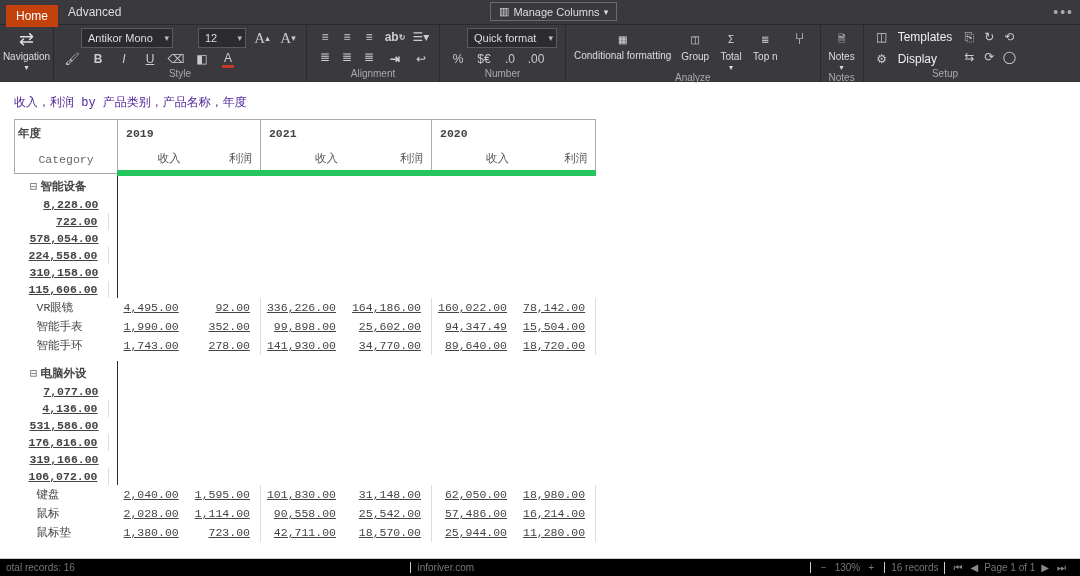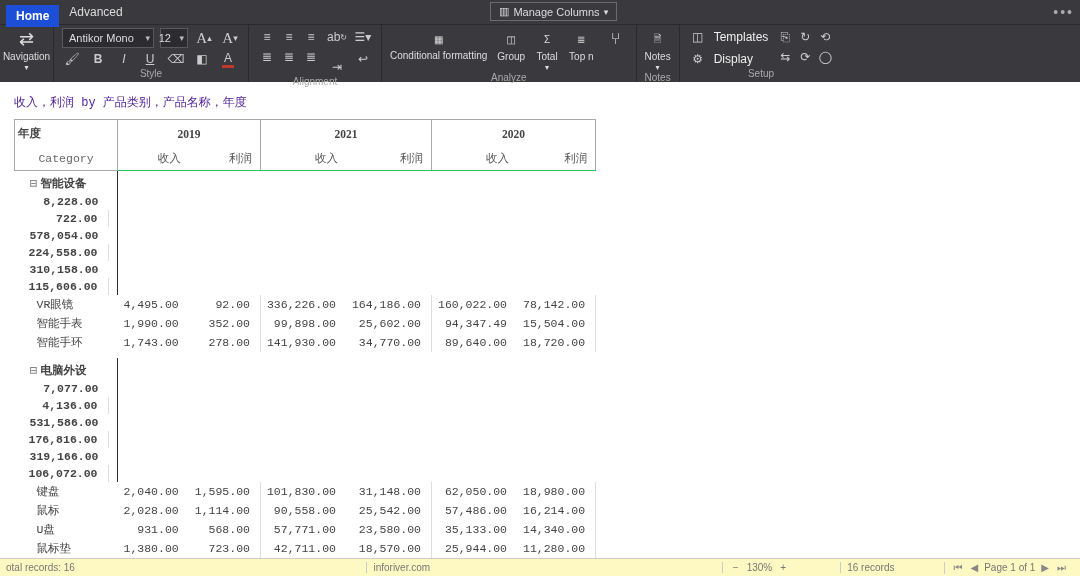--- a/index.html
+++ b/index.html
@@ -1,55 +1,55 @@
 <!DOCTYPE html>
 <html><head>
 <meta charset="utf-8">
 <style>
   * { box-sizing: border-box; margin: 0; padding: 0; }
   body { font-family: "Segoe UI", Arial, sans-serif; font-size: 12px; background: #fff; color: #222; width: 1080px; height: 576px; overflow: hidden; position: relative; }
   .ribbon { background: #3a3a3e; color: #eee; }
   .tabs { display: flex; align-items: center; height: 24px; padding: 0 6px; position: relative; }
   .tab { padding: 4px 10px; font-size: 12px; color: #ddd; cursor: pointer; }
-  .tab.active { background: #1d4ed8; color: #fff; font-weight: 700; margin-top: 8px; }
+  .tab.active { background: #c2410c; color: #fff; font-weight: 400; margin-top: 8px; }
   .manage-cols { position: absolute; left: 490px; top: 2px; display: flex; align-items: center; gap: 4px; border: 1px solid #6a6a70; padding: 2px 8px; font-size: 11px; color: #ddd; }
   .more-dots { position: absolute; right: 6px; top: 4px; color: #aaa; font-size: 14px; letter-spacing: 2px;}
   .toolbar { display: flex; height: 58px; background: #3a3a3e; border-top: 1px solid #2a2a2e; }
   .group { border-right: 1px solid #2a2a2e; padding: 3px 8px 0 8px; display: flex; flex-direction: column; justify-content: space-between; }
   .group-body { display: flex; gap: 6px; align-items: flex-start; }
   .group-label { font-size: 10px; color: #aaa; text-align: center; padding-bottom: 10px; }
   .btn-col { display: flex; flex-direction: column; align-items: center; gap: 1px; color: #ddd; font-size: 10px; }
   .icon-box { width: 24px; height: 22px; display: flex; align-items: center; justify-content: center; }
-  .dropdown-field { background: #2c2c30; border: 1px solid #5a5a5e; color: #ddd; font-size: 11px; padding: 2px 16px 2px 6px; position: relative; display: inline-flex; align-items: center; height:20px;}
+  .dropdown-field { background: #2c2c30; border: 1px solid #5a5a5e; color: #ddd; font-size: 11px; padding: 2px 16px 2px 6px; position: relative; display: inline-flex; align-items: center; height:20px;margin-left:19px;}
   .dropdown-field::after { content: "▾"; position: absolute; right: 3px; font-size: 9px; color: #bbb; }
   .mini-row { display: flex; gap: 6px; align-items: center; }
   .mini-btn { width: 20px; height: 18px; display: flex; align-items: center; justify-content: center; color: #ccc; font-size: 12px; }
   .mini-btn.sup { font-size: 15px; font-family: "Times New Roman", serif; }
   .align-grid { display: grid; grid-template-columns: repeat(3, 20px); grid-auto-rows: 18px; gap: 2px; }
   .align-cell { display:flex; align-items:center; justify-content:center; color:#ccc;}
   .stack { display:flex; flex-direction:column; gap:2px; }
   
   .title-bar { padding: 12px 14px 8px 14px; font-family: "Courier New", monospace; font-size: 12px; color: #4c1d95; }
   
   .tbl-wrap { padding: 0 14px; }
   table { border-collapse: collapse; font-family: "Courier New", monospace; font-size: 11.5px; color: #444; }
   th, td { padding: 2px 6px; white-space: nowrap; }
-  .hdr-year { border: 1px solid #aaa; border-bottom: none; text-align:center; padding: 6px 8px; font-weight: bold; background:#fff;font-family:Liberation Serif, serif; }
+  .hdr-year { border: 1px solid #aaa; border-bottom: none; text-align:left; padding: 6px 8px; font-weight: bold; background:#fff; }
   .hdr-year-lbl { border: 1px solid #aaa; border-right:1px solid #aaa; border-bottom:none; padding:6px 3px; font-weight:bold; text-align:left;}
   .hdr-cat { border-left:1px solid #aaa; border-right:1px solid #aaa; border-bottom:1px solid #aaa; padding:4px 8px; font-weight:normal; color:#666; text-align:center;}
-  .hdr-metric { border-bottom:1px solid #22c55e; text-align:right; padding:4px 8px; color:#555; font-weight:normal;}
+  .hdr-metric { border-bottom:6px solid #22c55e; text-align:right; padding:4px 8px; color:#555; font-weight:normal;}
   .hdr-metric.last { border-right:1px solid #aaa; }
-  td.num { text-align: right; padding-right: 10px; }
+  td.num { text-align: right; padding-right: 10px; text-decoration: underline; }
   td.cat { padding-left: 22px; }
   td.group-cat { padding-left: 6px; font-weight: bold; }
   tr.group td.num { font-weight: bold; }
   td.sep-r { border-right: 1px solid #ddd; }
   .collapse-icon { display:inline-block; width:10px; text-align:center; color:#888; margin-right:2px;}
   
-  .footer { position:absolute; bottom:0; left:0; right:0; height:18px; border-top:1px solid #ccc; font-size:10px; color:#777; display:flex; align-items:center; padding:0 6px; background:#fef9c3;gap:44px;}
+  .footer { position:absolute; bottom:0; left:0; right:0; height:18px; border-top:1px solid #ccc; font-size:10px; color:#777; display:flex; align-items:center; padding:0 6px; background:#000000;}
   .footer .spacer { flex:1; }
   .footer .seg { padding: 0 6px; border-left:1px solid #ccc; display:flex; align-items:center; gap:4px;}
   .footer .seg:first-child { border-left:none; padding-left:0;}
   .zoom-btn { width:14px; text-align:center;}
   .pager-btn { color:#888; padding:0 2px;}
 </style>
 </head>
 <body>
 
 <div class="ribbon">
@@ -74,21 +74,21 @@
       <div></div>
     </div>
 
     <div class="group">
       <div class="group-body">
         <div class="stack">
           <div class="mini-row">
             <div class="dropdown-field" style="width:92px;">
                 <span>Antikor Mono</span>
               </div>
-            <div class="dropdown-field" style="width:28px;justify-content:flex-end;">
+            <div class="dropdown-field" style="width:48px;">
                 <span>12</span>
               </div>
             <div class="mini-btn sup">A<span style="font-size:9px;vertical-align:super;">▴</span></div>
             <div class="mini-btn sup">A<span style="font-size:9px;vertical-align:super;">▾</span></div>
           </div>
           <div class="mini-row">
             <div class="mini-btn">🖌</div>
             <div class="mini-btn" style="font-weight:bold;">B</div>
             <div class="mini-btn" style="font-style:italic;">I</div>
             <div class="mini-btn" style="text-decoration:underline;">U</div>
@@ -106,32 +106,48 @@
     <div class="group">
       <div class="group-body">
         <div class="align-grid">
           <div class="align-cell">≡</div>
           <div class="align-cell">≡</div>
           <div class="align-cell">≡</div>
           <div class="align-cell">≣</div>
           <div class="align-cell">≣</div>
           <div class="align-cell">≣</div>
         </div>
-        <div class="stack" style="gap:12px;">
+        <div class="stack" style="gap:4px;font-weight:bold;">
           <div class="mini-btn">ab<span style="font-size:8px;">↻</span></div>
           <div class="mini-btn">⇥</div>
         </div>
         <div class="stack" style="gap:4px;">
           <div class="mini-btn">☰▾</div>
           <div class="mini-btn">↩</div>
         </div>
       </div>
       <div class="group-label">Alignment</div>
     </div>
 
+    <div class="group">
+      <div class="group-body">
+        <div class="stack">
+          <div class="dropdown-field" style="width:90px;">
+              <span>Quick format</span>
+            </div>
+          <div class="mini-row">
+            <div class="mini-btn">%</div>
+            <div class="mini-btn">$€</div>
+            <div class="mini-btn">.0</div>
+            <div class="mini-btn">.00</div>
+          </div>
+        </div>
+      </div>
+      <div class="group-label">Number</div>
+    </div>
 
     <div class="group">
       <div class="group-body" style="gap:10px;">
         <div class="btn-col">
           <div class="icon-box">▦</div>
           <span style="line-height:1;">Conditional formatting</span>
         </div>
         <div class="btn-col">
           <div class="icon-box">◫</div>
           <span>Group</span>
@@ -269,29 +285,20 @@
         <tr>
           <td class="cat">鼠标</td>
           <td class="num">2,028.00</td>
           <td class="num sep-r">1,114.00</td>
           <td class="num">90,558.00</td>
           <td class="num sep-r">25,542.00</td>
           <td class="num">57,486.00</td>
           <td class="num sep-r">16,214.00</td>
         </tr>
         <tr>
-          <td class="cat">U盘</td>
-          <td class="num">931.00</td>
-          <td class="num sep-r">568.00</td>
-          <td class="num">57,771.00</td>
-          <td class="num sep-r">23,580.00</td>
-          <td class="num">35,133.00</td>
-          <td class="num sep-r">14,340.00</td>
-        </tr>
-        <tr>
           <td class="cat">鼠标垫</td>
           <td class="num">1,380.00</td>
           <td class="num sep-r">723.00</td>
           <td class="num">42,711.00</td>
           <td class="num sep-r">18,570.00</td>
           <td class="num">25,944.00</td>
           <td class="num sep-r">11,280.00</td>
         </tr>
       </tbody>
   </table>

